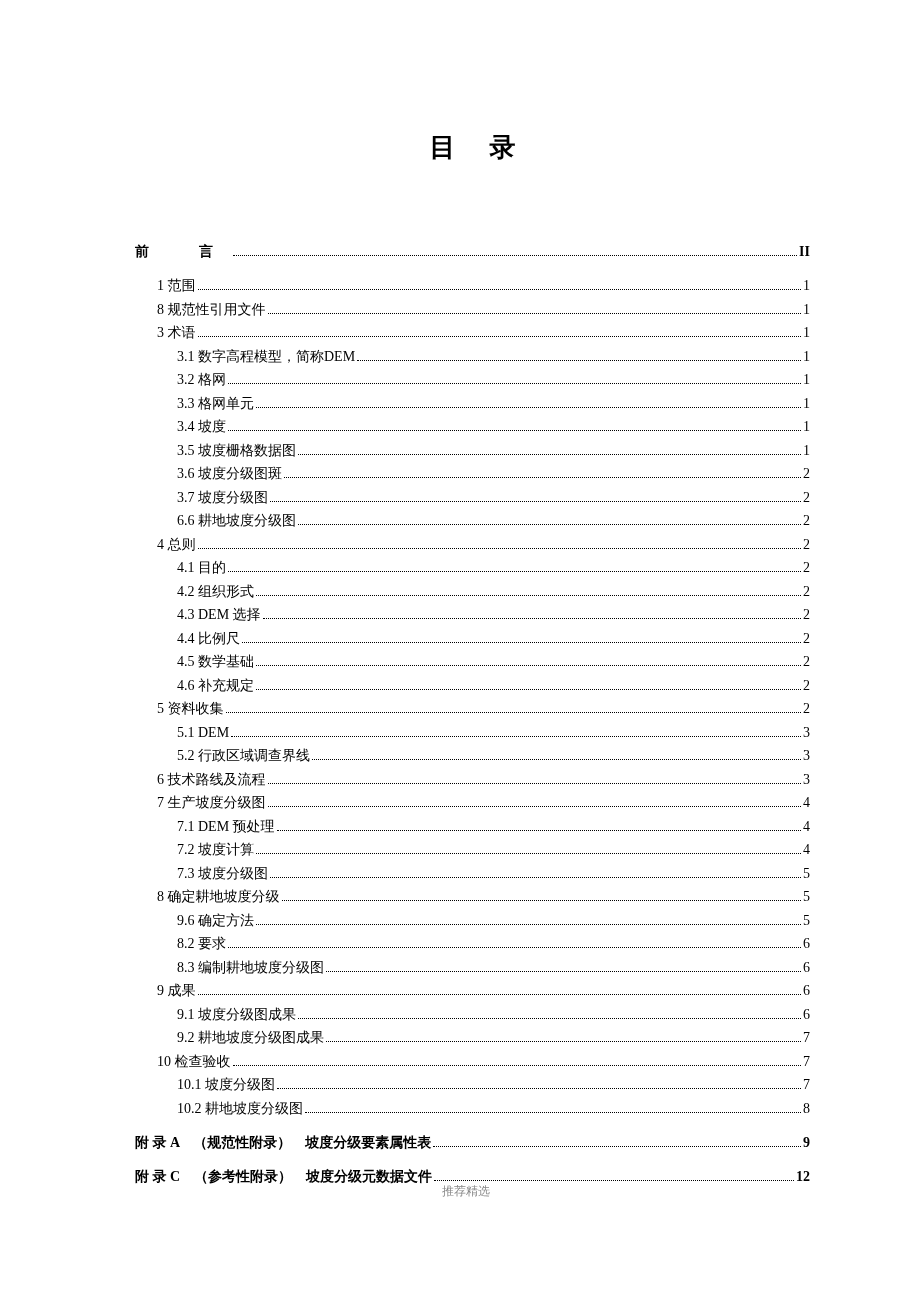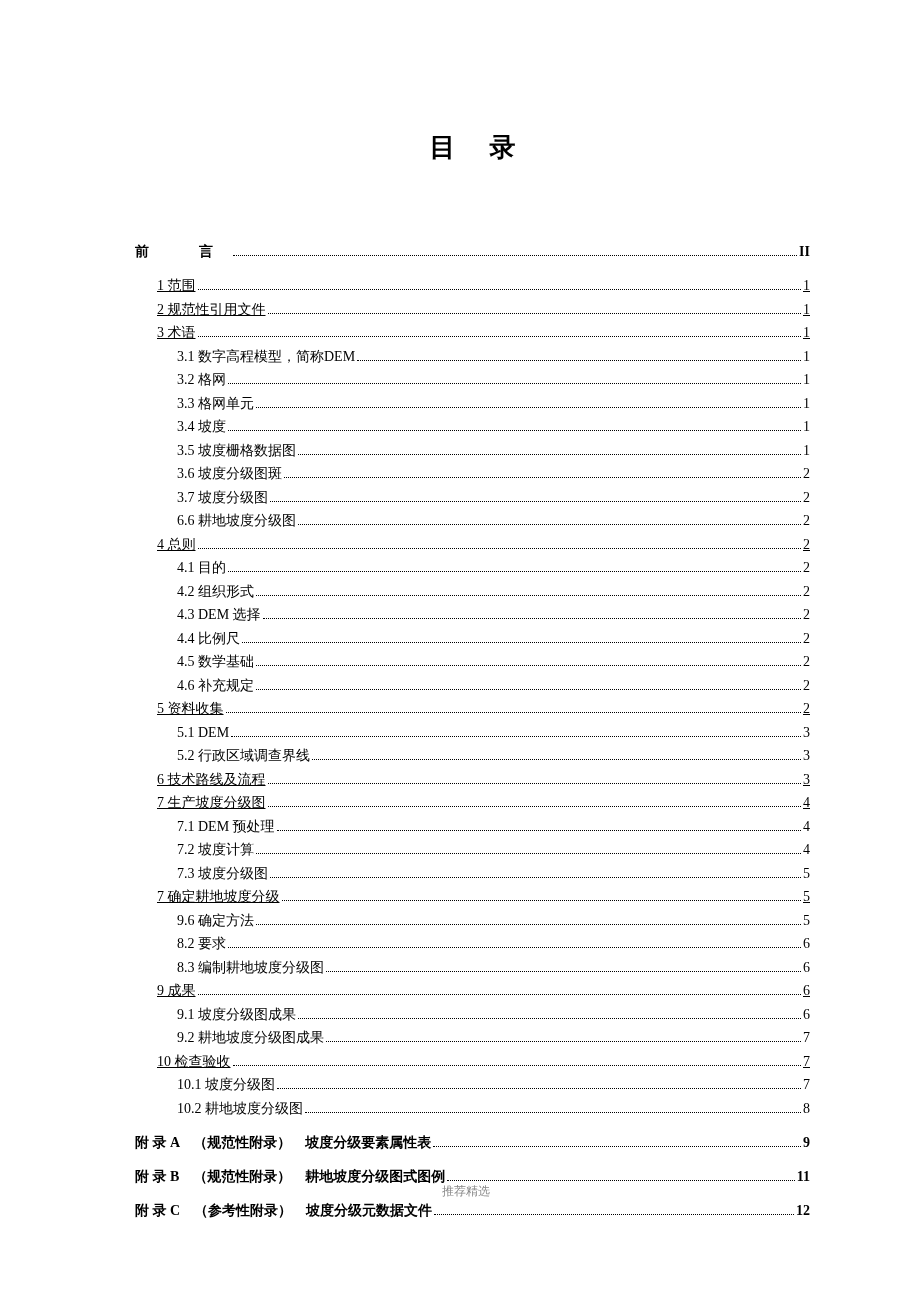--- a/index.html
+++ b/index.html
@@ -44,21 +44,21 @@
     flex: 1 1 auto;
     overflow: hidden;
     border-bottom: 1.5px dotted #000;
     margin: 0 2px 2px 2px;
     height: 0.7em;
   }
   .toc-page {
     flex: 0 0 auto;
   }
   .lvl-0 { padding-left: 0; }
-  .lvl-1 { padding-left: 22px; text-decoration: underline; }
+  .lvl-1 { padding-left: 22px; }
   .lvl-2 { padding-left: 42px; }
   .italic { }
   .bold { font-weight: bold; }
   .preface-label { letter-spacing: 18px; margin-top: 40px; }
   .footer {
     position: absolute;
     bottom: 48px;
     left: 12px; right: 0;
     text-align: center;
     font-size: 12px;
@@ -76,21 +76,21 @@
         <span class="toc-label bold preface-label">前　言</span>
         <span class="toc-leader bold"></span>
         <span class="toc-page bold">II</span>
       </div>
       <div class="toc-row lvl-1 big-gap">
         <span class="toc-label">1 范围</span>
         <span class="toc-leader"></span>
         <span class="toc-page">1</span>
       </div>
       <div class="toc-row lvl-1">
-        <span class="toc-label">2 规范性引用文件</span>
+        <span class="toc-label">8 规范性引用文件</span>
         <span class="toc-leader"></span>
         <span class="toc-page">1</span>
       </div>
       <div class="toc-row lvl-1">
         <span class="toc-label">3 术语</span>
         <span class="toc-leader"></span>
         <span class="toc-page">1</span>
       </div>
       <div class="toc-row lvl-2">
         <span class="toc-label italic">3.1 数字高程模型，简称DEM</span>
@@ -201,21 +201,21 @@
         <span class="toc-label italic">7.2 坡度计算</span>
         <span class="toc-leader"></span>
         <span class="toc-page italic">4</span>
       </div>
       <div class="toc-row lvl-2">
         <span class="toc-label italic">7.3 坡度分级图</span>
         <span class="toc-leader"></span>
         <span class="toc-page italic">5</span>
       </div>
       <div class="toc-row lvl-1">
-        <span class="toc-label">7 确定耕地坡度分级</span>
+        <span class="toc-label">8 确定耕地坡度分级</span>
         <span class="toc-leader"></span>
         <span class="toc-page">5</span>
       </div>
       <div class="toc-row lvl-2">
         <span class="toc-label italic">9.6 确定方法</span>
         <span class="toc-leader"></span>
         <span class="toc-page italic">5</span>
       </div>
       <div class="toc-row lvl-2">
         <span class="toc-label italic">8.2 要求</span>
@@ -254,25 +254,20 @@
       </div>
       <div class="toc-row lvl-2">
         <span class="toc-label italic">10.2 耕地坡度分级图</span>
         <span class="toc-leader"></span>
         <span class="toc-page italic">8</span>
       </div>
       <div class="toc-row lvl-0 big-gap">
         <span class="toc-label bold">附 录 A　（规范性附录）　坡度分级要素属性表</span>
         <span class="toc-leader bold"></span>
         <span class="toc-page bold">9</span>
-      </div>
-      <div class="toc-row lvl-0 big-gap">
-        <span class="toc-label bold">附 录 B　（规范性附录）　耕地坡度分级图式图例</span>
-        <span class="toc-leader bold"></span>
-        <span class="toc-page bold">11</span>
       </div>
       <div class="toc-row lvl-0 big-gap">
         <span class="toc-label bold">附 录 C　（参考性附录）　坡度分级元数据文件</span>
         <span class="toc-leader bold"></span>
         <span class="toc-page bold">12</span>
       </div>
     </div>
   <div class="footer">推荐精选</div>
 </div>
 

